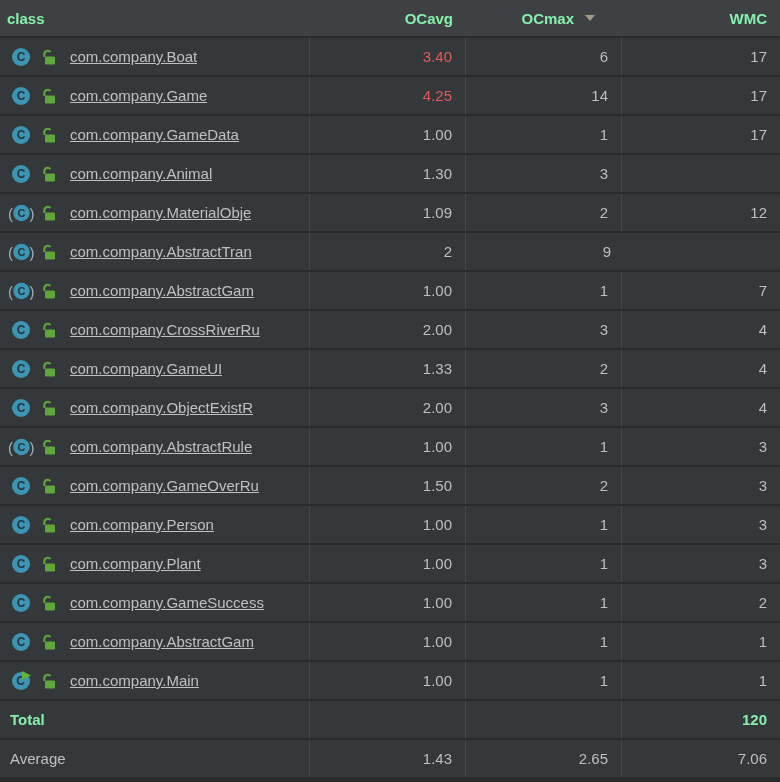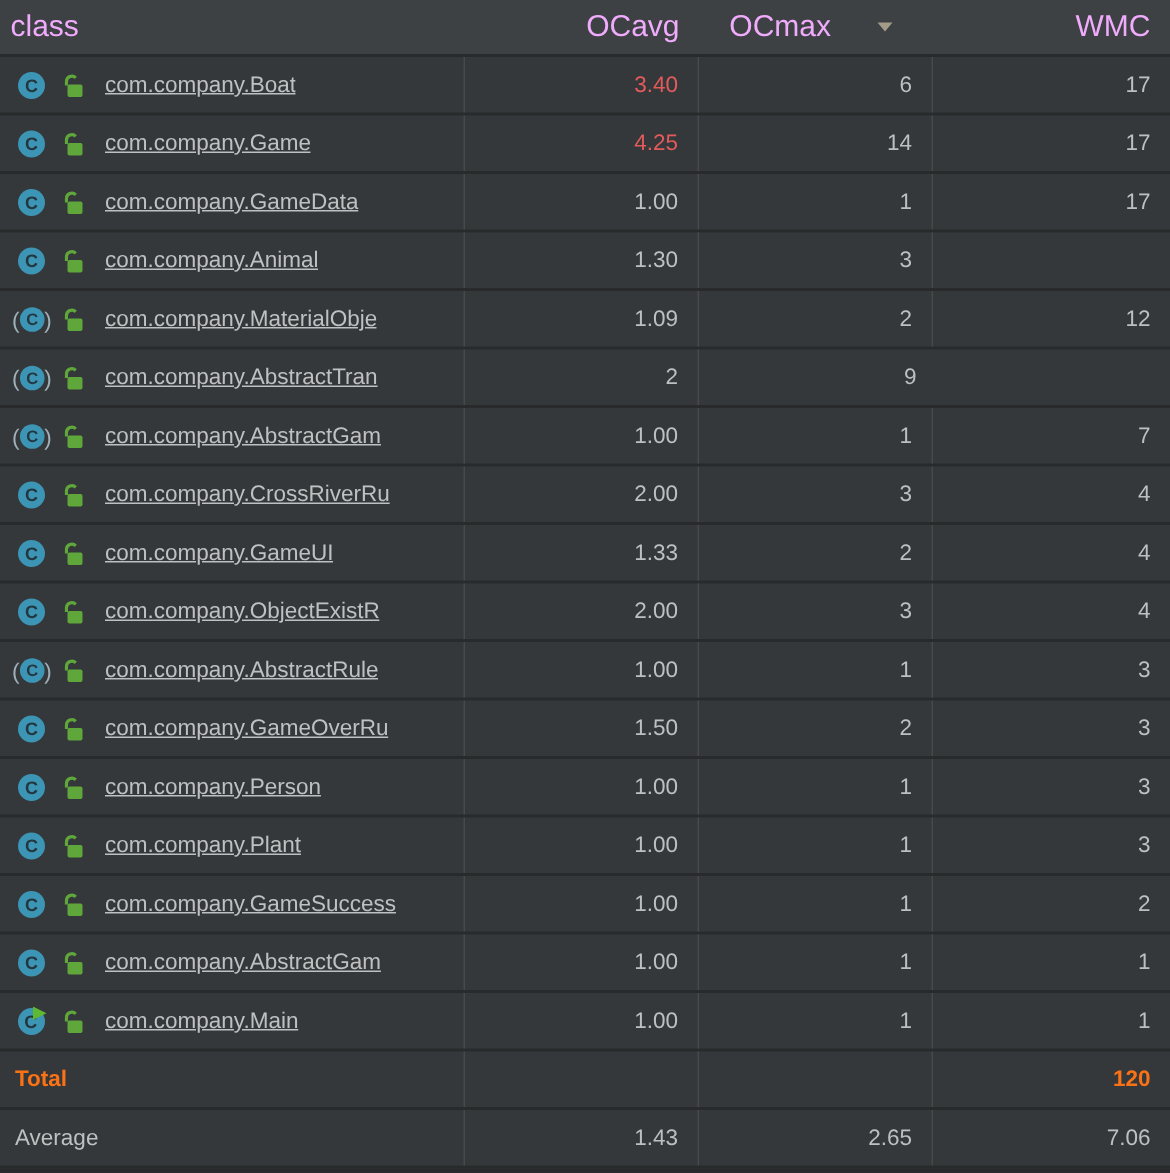--- a/index.html
+++ b/index.html
@@ -12,21 +12,21 @@
   .table { width: 780px; }
   .row, .thead { display: flex; width: 780px; }
 
   .thead {
     height: 38px;
     background: #3e4143;
     border-bottom: 2px solid #282a2b;
   }
   .th {
     display: flex; align-items: center;
-    color: #f0abfc; font-size: 20px;
+    color: #86efac; font-size: 15px; font-weight: bold;
   }
   .row {
     height: 39px;
     background: #35383a;
     border-bottom: 2px solid #282a2b;
   }
   .cell {
     display: flex; align-items: center;
     height: 100%;
     overflow: hidden; white-space: nowrap;
@@ -37,26 +37,26 @@
   .thead .c-class, .thead .c-num { border-right: none; }
 
   .cname { color: #bec0c2; font-size: 15px; margin-left: 14px; overflow: hidden; text-decoration: underline; }
   .num   { color: #bdbfc1; font-size: 15px; }
   .num.alert { color: #e25b5b; }
 
   .icon { display: inline-flex; align-items: center; justify-content: center;
           width: 28px; height: 20px; flex: none; }
   .lockwrap { width: 16px; margin-left: 5px; }
 
-  .th-ocmax { padding-right: 26px; gap: 20px; }
+  .th-ocmax { padding-right: 26px; }
   .th-num   { justify-content: flex-end; padding-right: 13px; }
   .sort-arrow { display: inline-flex; margin-left: 10px; }
 
   .footer-label { color: #bec0c2; font-size: 15px; padding-left: 10px; }
-  .row.bold .footer-label, .row.bold .num { font-weight: bold; color: #f97316; }
+  .row.bold .footer-label, .row.bold .num { font-weight: bold; color: #86efac; }
 </style>
 </head>
 <body>
 
 <div class="table">
   <div class="thead">
     <div class="cell c-class th">class</div>
     <div class="cell c-num th th-num">OCavg</div>
     <div class="cell c-num th th-ocmax">
       <span>OCmax</span>

